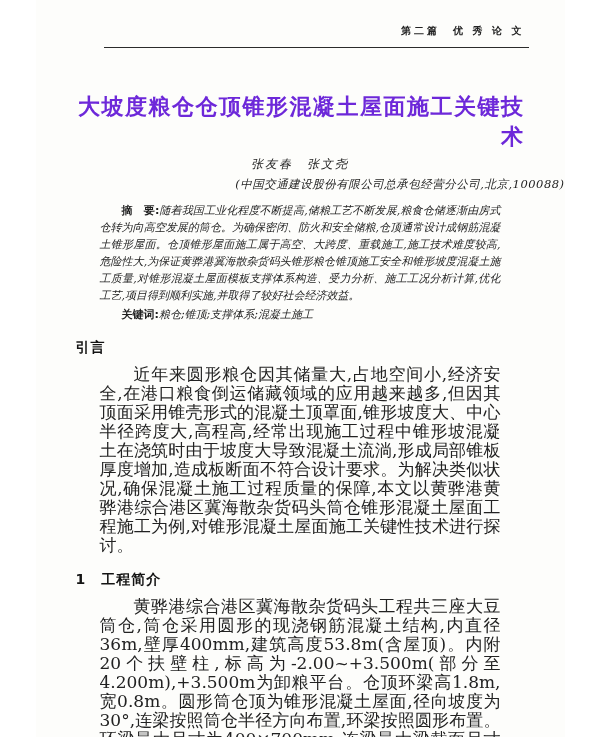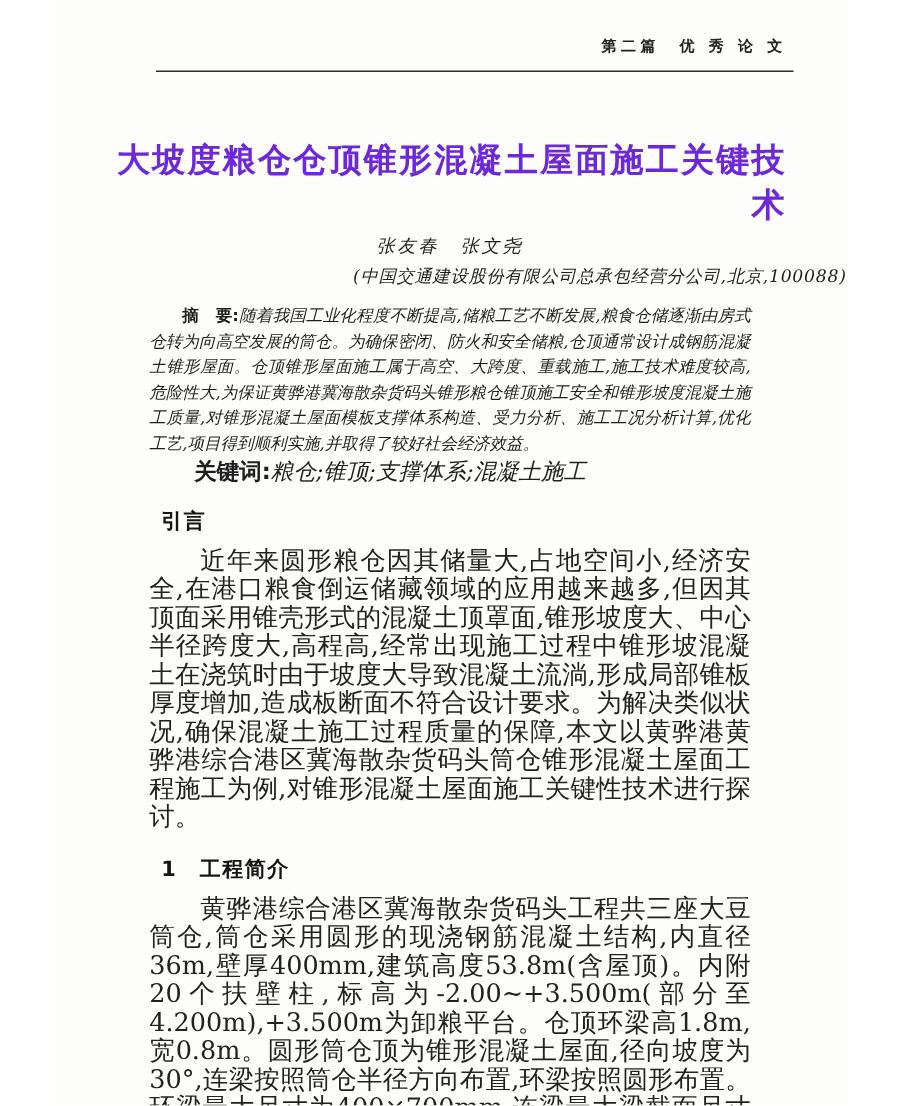--- a/index.html
+++ b/index.html
@@ -66,32 +66,32 @@
     text-indent: 2em;
   }
   .abstract .label {
     font-style: normal;
     font-weight: bold;
     font-family: "DejaVu Sans", sans-serif;
     white-space: pre;
   }
   .keywords {
     margin: 2px 64px 0;
-    font-size: 15px;
+    font-size: 11px;
     line-height: 17px;
     font-style: italic;
     text-indent: 2em;
   }
   .keywords .label {
     font-style: normal;
     font-weight: bold;
     font-family: "DejaVu Sans", sans-serif;
   }
   .section-heading {
-    margin: 16px 72px 0;
+    margin: 16px 40px 0;
     font-size: 14px;
     font-weight: bold;
     color: #141414;
     font-family: "DejaVu Sans", sans-serif;
     white-space: pre-wrap;
     letter-spacing: 1px;
   }
   .para {
     margin: 8px 64px 0;
     font-size: 17px;

